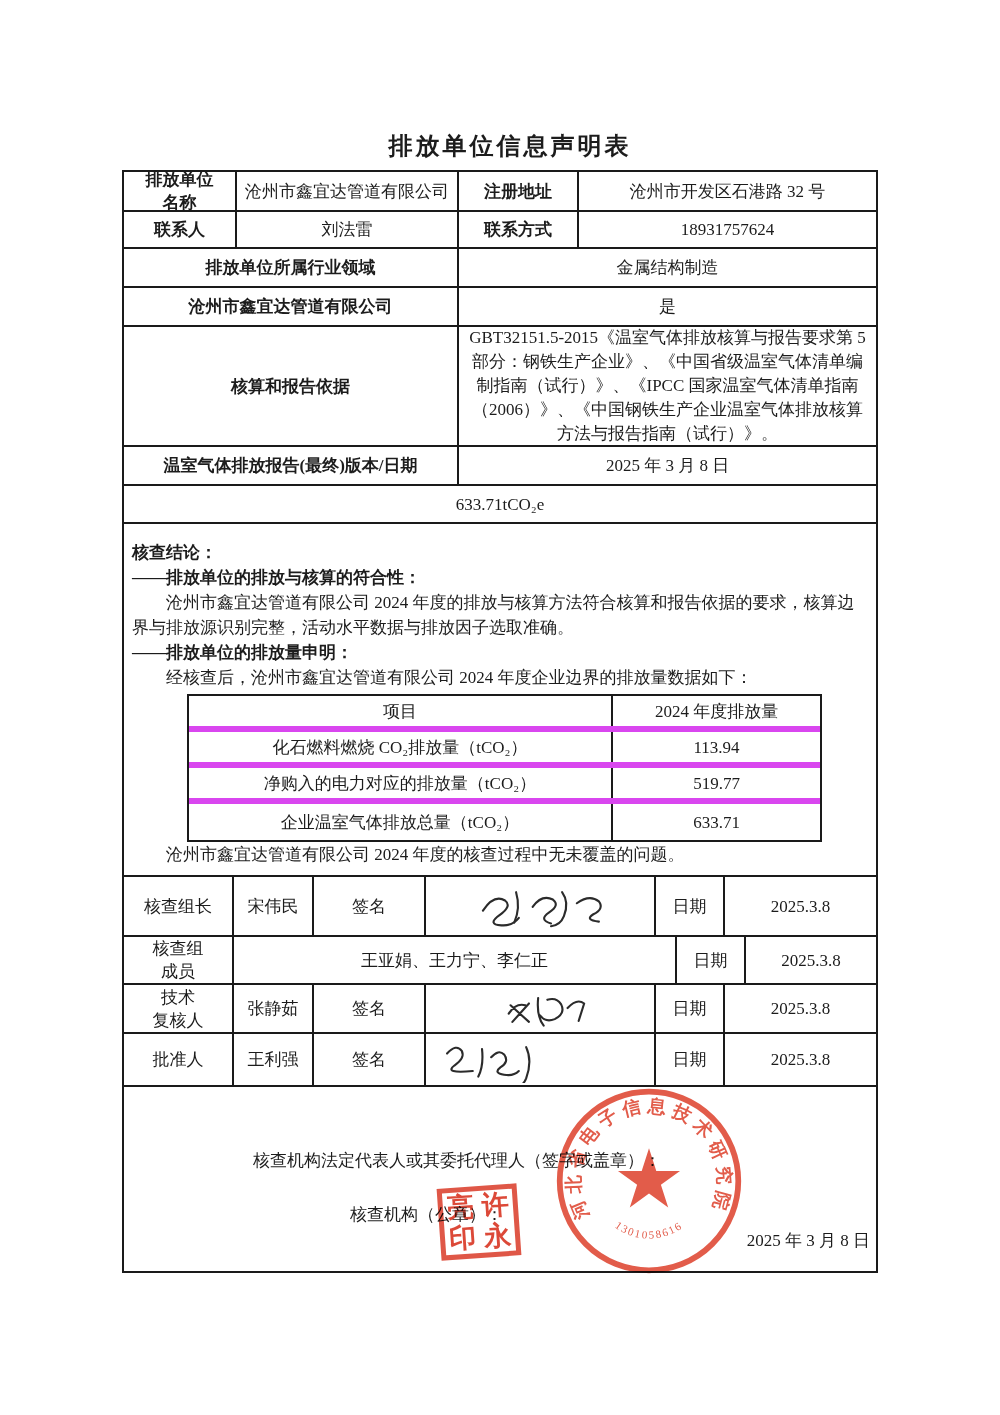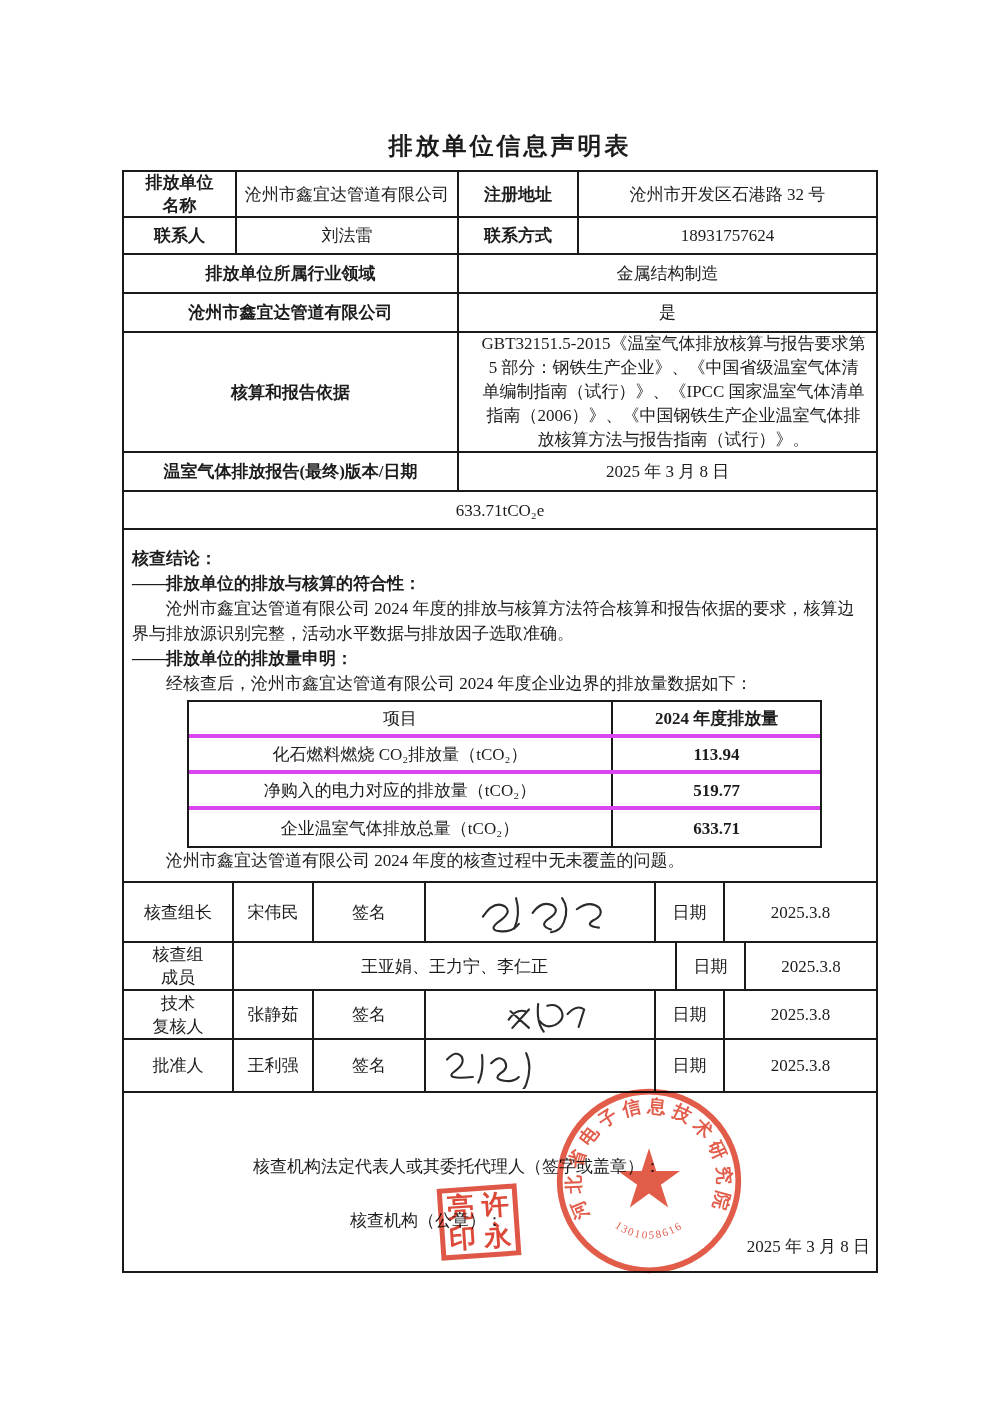--- a/index.html
+++ b/index.html
@@ -10,37 +10,37 @@
          font-size:24px;font-weight:700;letter-spacing:3px;}
   .doc{position:absolute;left:122px;top:170px;width:756px;height:1103px;
        border:2px solid #1a1a1a;box-sizing:border-box;font-size:17px;}
   .row{display:flex;border-bottom:2px solid #1a1a1a;box-sizing:border-box;}
   .c{display:flex;align-items:center;justify-content:center;text-align:center;
      box-sizing:border-box;border-right:2px solid #1a1a1a;padding:2px 8px;
      line-height:23px;}
   .row .c:last-child{border-right:0;flex:1;}
   .b{font-weight:700;}
   .pre{white-space:pre-line;}
-  .h55{height:46px}.h37{height:37px}.h39{height:39px}.h120{height:120px}
+  .h55{height:40px}.h37{height:37px}.h39{height:39px}.h120{height:120px}
   .h38{height:38px}.h60{height:60px}.h48{height:48px}.h49{height:49px}.h53{height:53px}
   .w113{width:113px}.w222{width:222px}.w120{width:120px}.w335{width:335px}
   .w110{width:110px}.w101{width:80px}.w112{width:112px}.w230{width:230px}
   .w69{width:69px}.w443{width:443px}
-  .basis{line-height:24px;padding:5px 10px;margin-left:12px;}
+  .basis{line-height:24px;padding:5px 10px;}
   
   .concl{height:353px;border-bottom:2px solid #1a1a1a;box-sizing:border-box;
          padding:16px 8px 0 8px;line-height:25px;}
   .concl p{margin:0;}
   .ind{text-indent:2em;}
   .etable{margin:4px 0 0 55px;width:635px;border:2px solid #1a1a1a;box-sizing:border-box;}
-  .etr{display:flex;height:36px;border-bottom:4px solid #d946ef;box-sizing:border-box;}
+  .etr{display:flex;height:36px;border-bottom:6px solid #d946ef;box-sizing:border-box;}
   .etable .etr:last-child{border-bottom:0;}
   .etd{display:flex;align-items:center;justify-content:center;box-sizing:border-box;
        border-right:2px solid #1a1a1a;width:424px;text-align:center;}
-  .etr .etd:last-child{border-right:0;flex:1;font-weight:bold;}
+  .etr .etd:last-child{border-right:0;flex:1;}
   .closing{margin-top:10px;}
   
   .sigsvg{width:200px;height:46px;}
   .sigsvg path{fill:none;stroke:#2b2b2b;stroke-width:2.3;stroke-linecap:round;stroke-linejoin:round;}
   .sigL{justify-content:flex-start;padding-left:2px;}
   
   .footer{position:relative;height:169px;}
   .f1{position:absolute;top:62px;left:129px;}
   .f2{position:absolute;top:116px;left:226px;}
   .fdate{position:absolute;top:142px;right:6px;}

